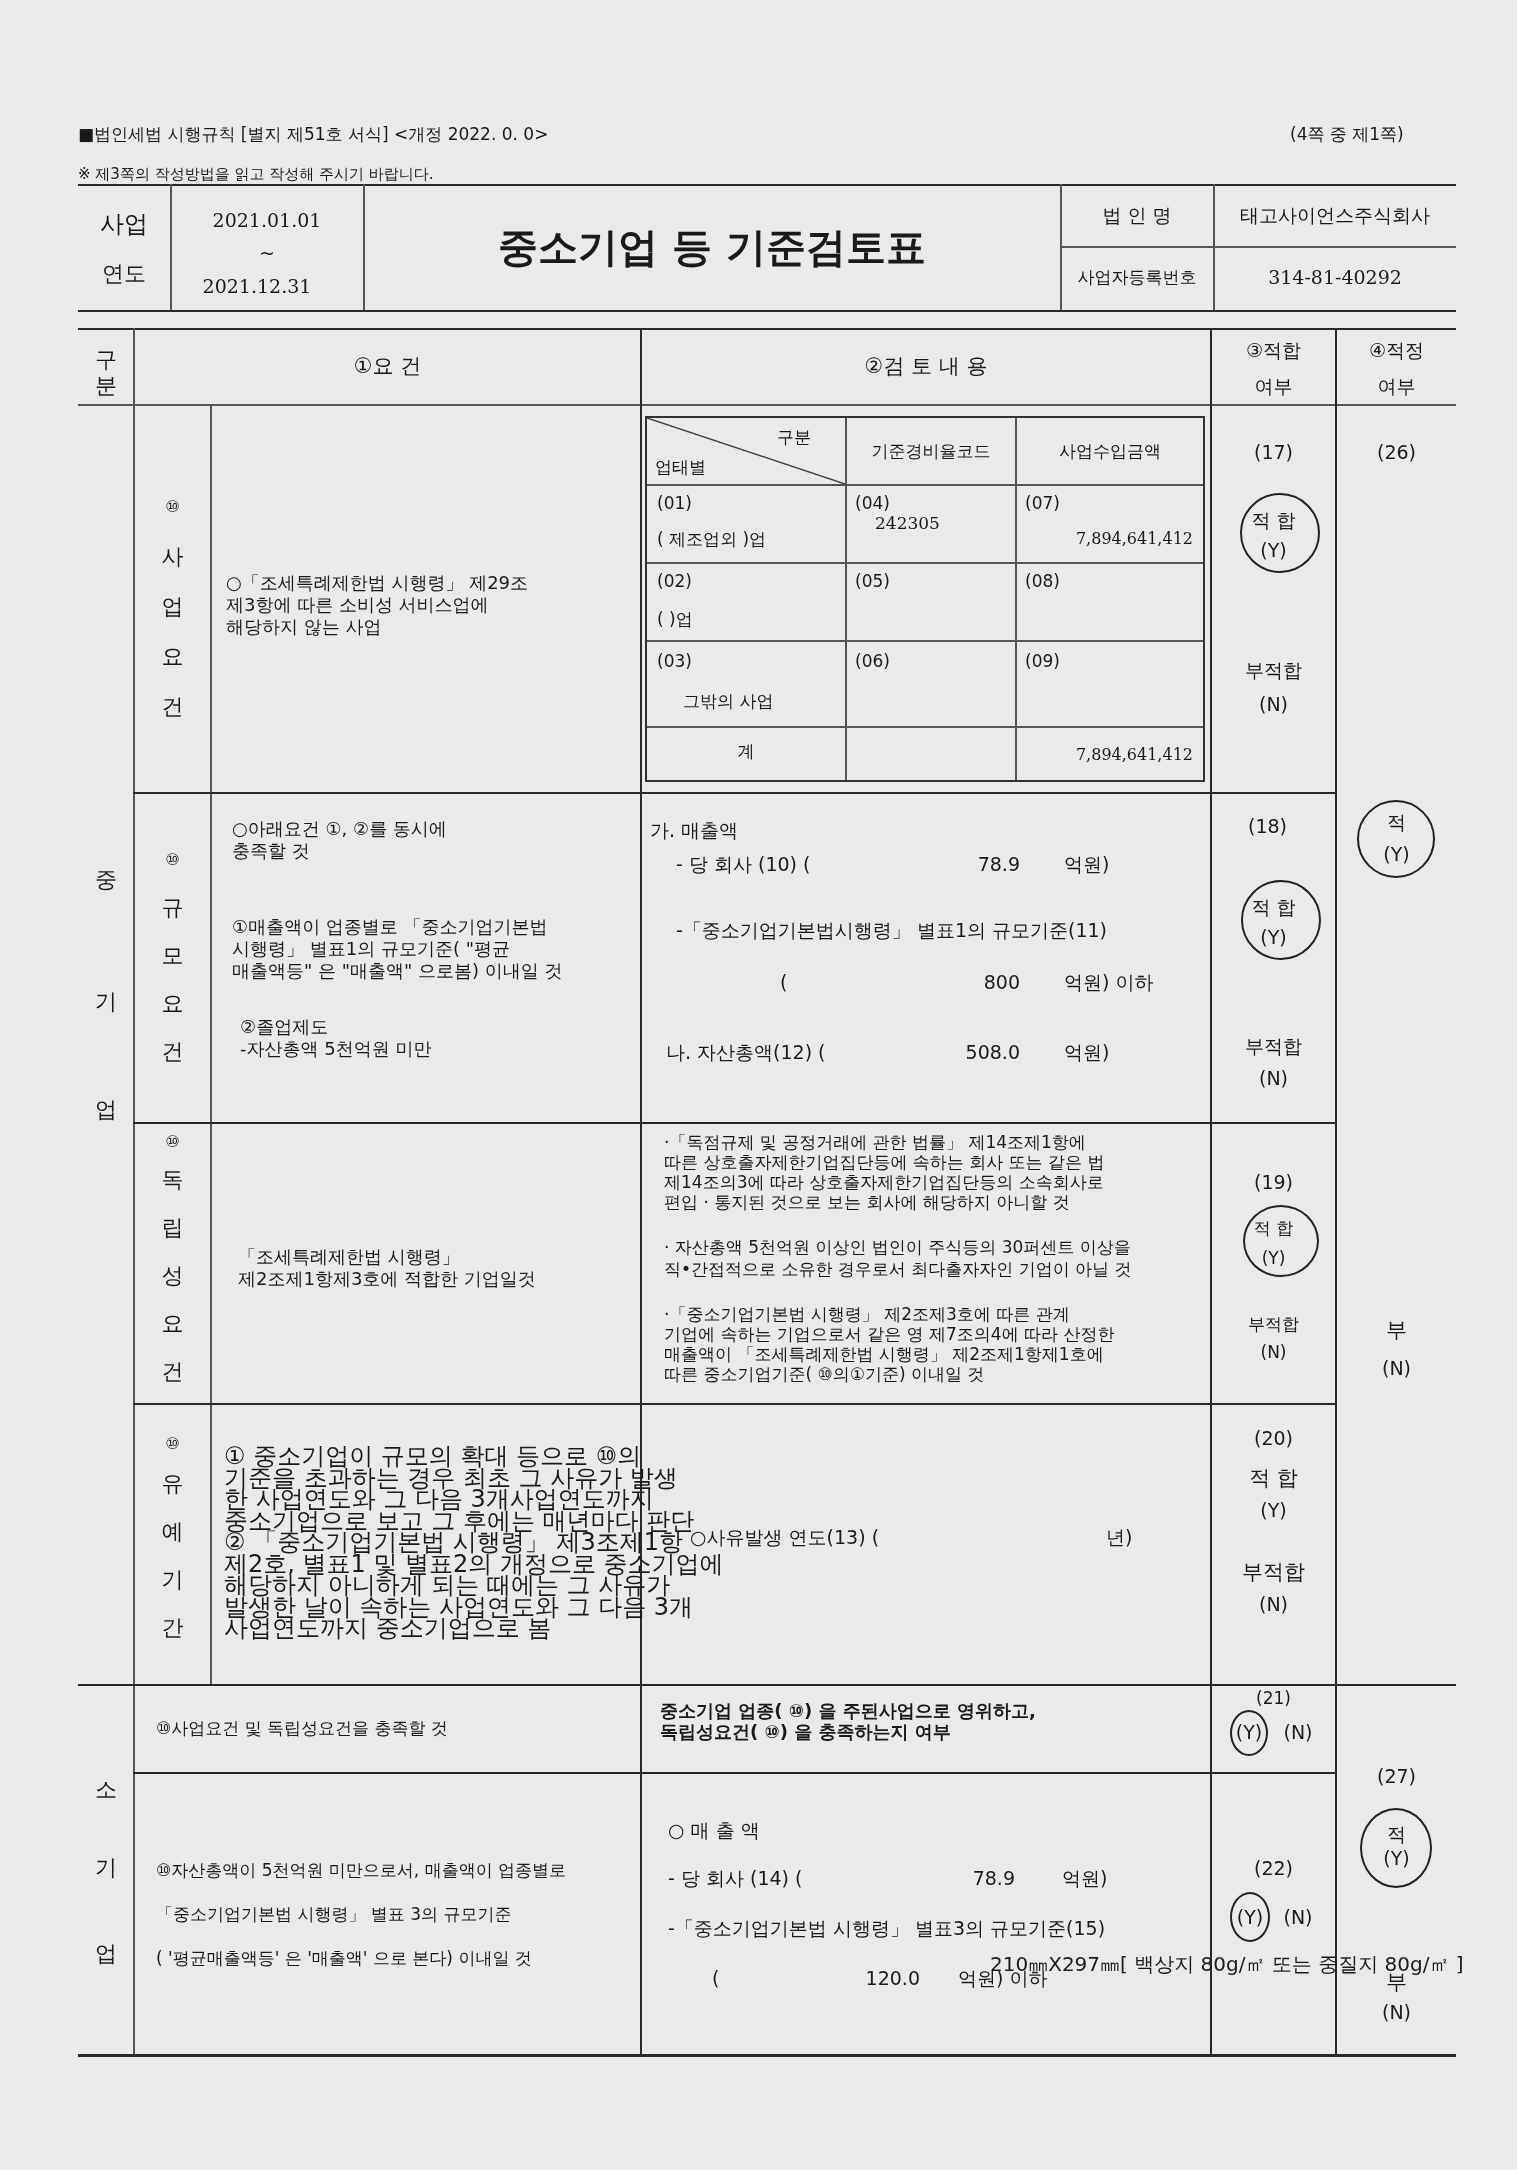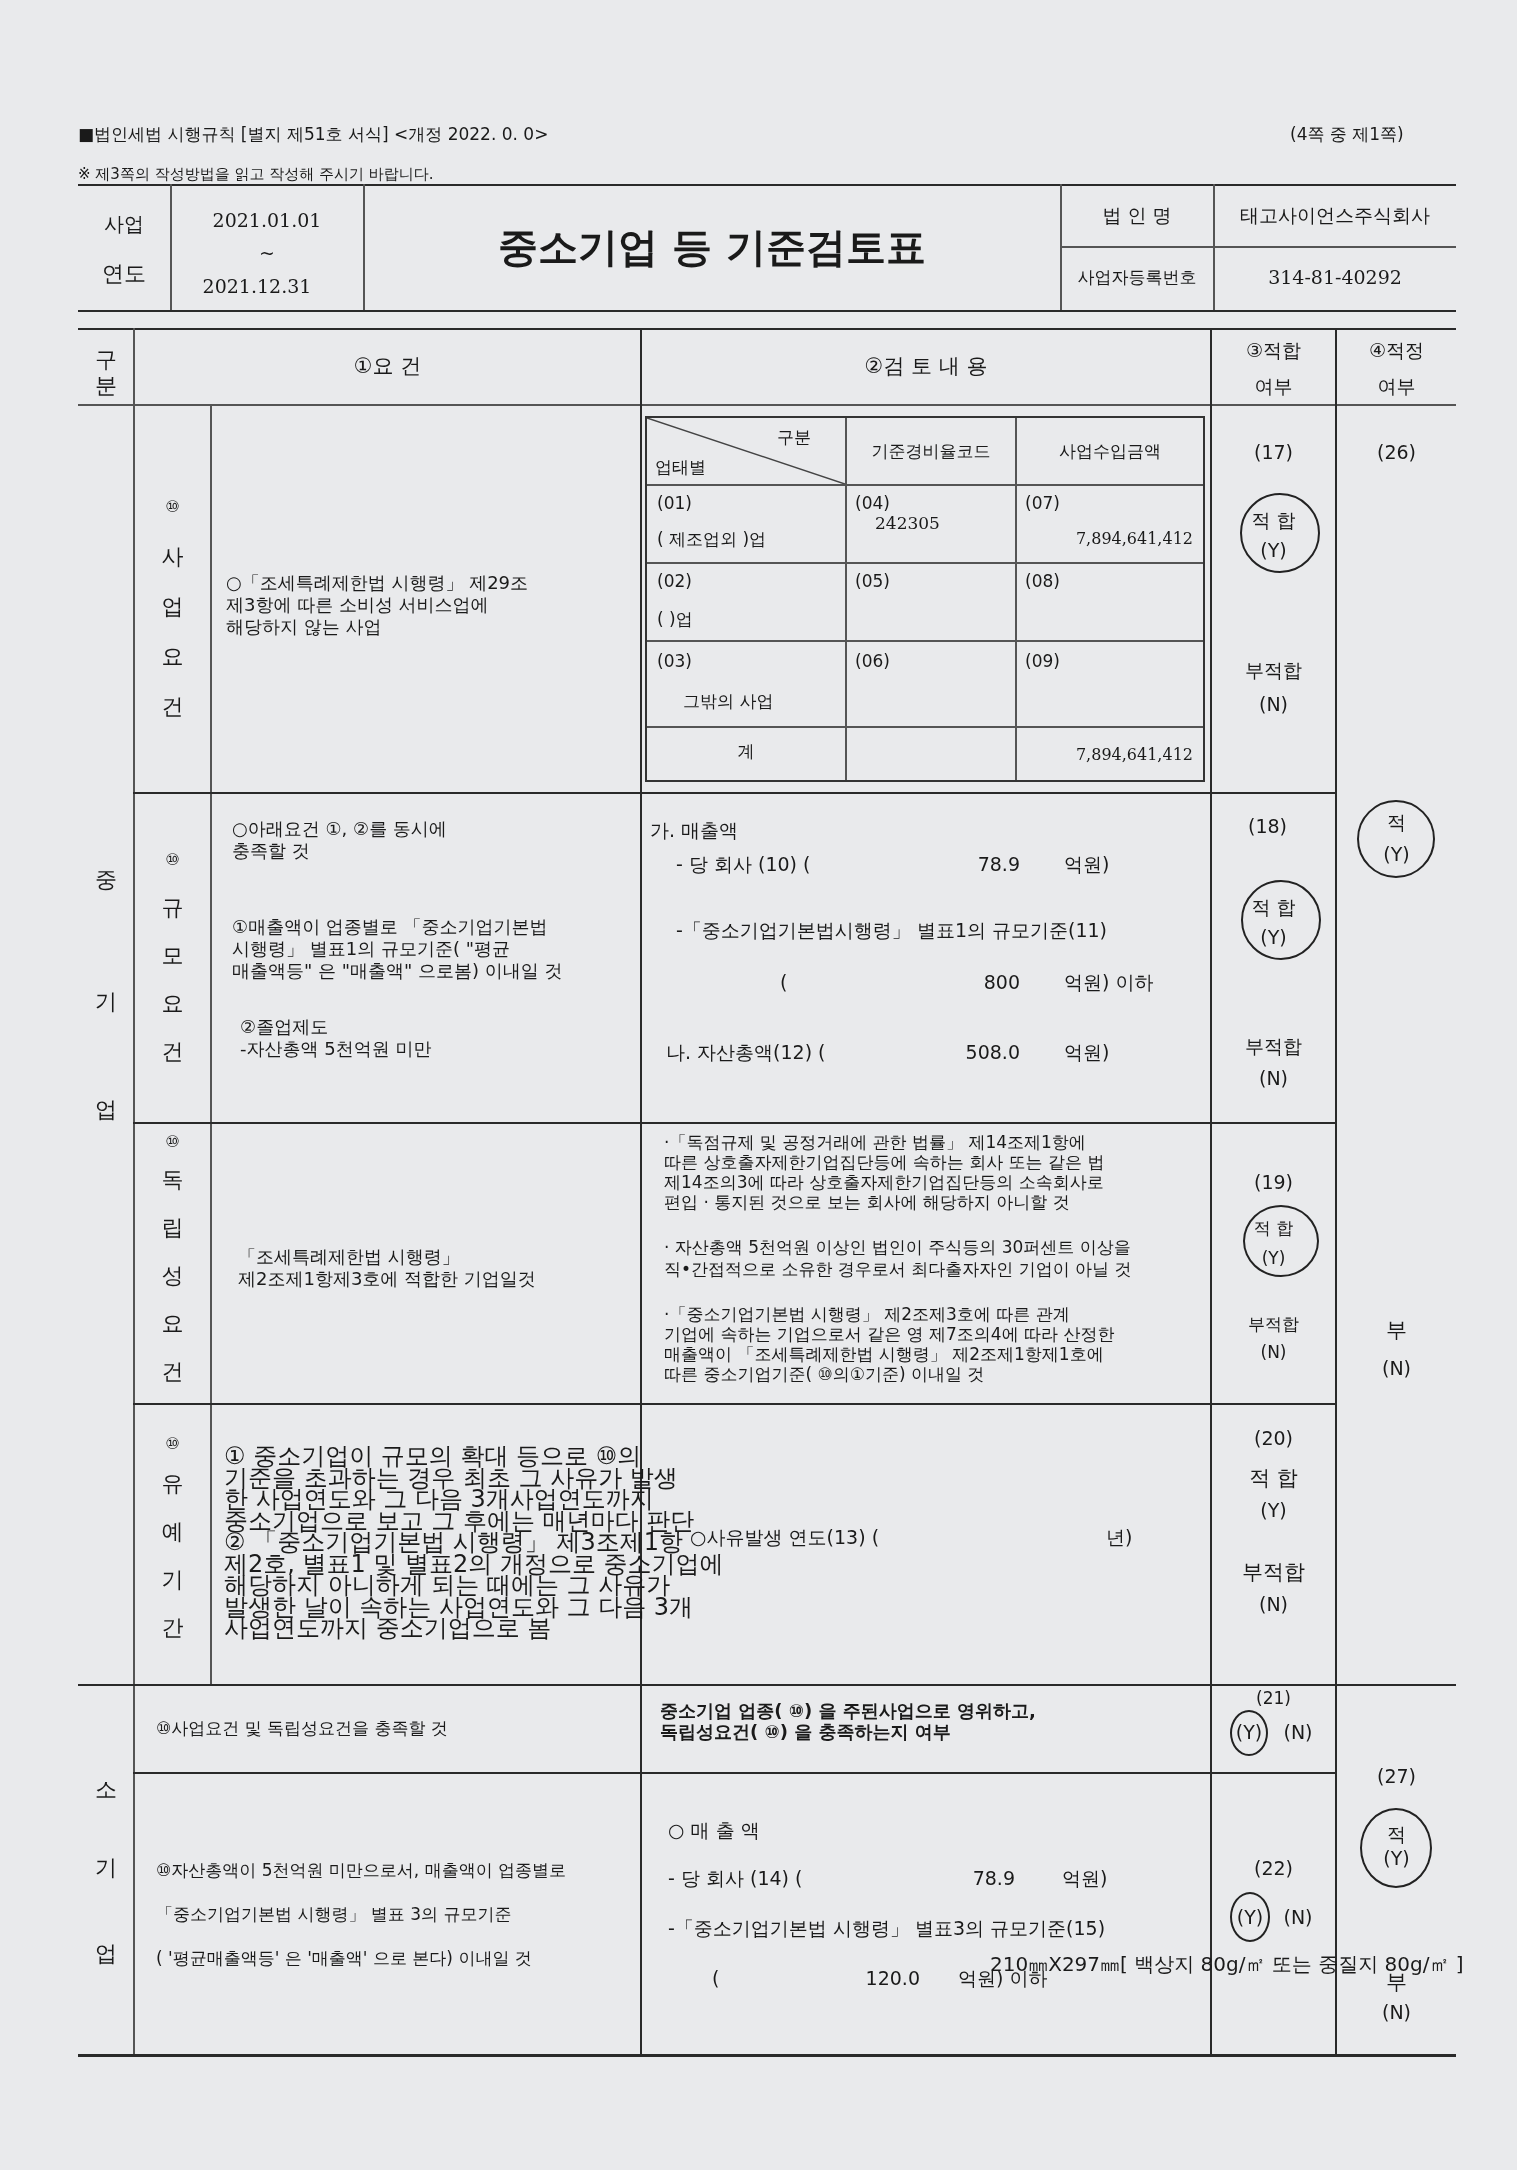--- a/index.html
+++ b/index.html
@@ -26,21 +26,21 @@
 <div class="abs txt" style="left:78px;top:162px;font-size:15px;">※ 제3쪽의 작성방법을 읽고 작성해 주시기 바랍니다.</div>
 
 <div class="line hl" style="left:78px;top:184px;width:1378px;"></div>
 <div class="line hl" style="left:78px;top:310px;width:1378px;"></div>
 <div class="line vl thin" style="left:170px;top:184px;height:126px;"></div>
 <div class="line vl thin" style="left:363px;top:184px;height:126px;"></div>
 <div class="line vl thin" style="left:1060px;top:184px;height:126px;"></div>
 <div class="line vl thin" style="left:1213px;top:184px;height:126px;"></div>
 <div class="line thin" style="left:1060px;top:246px;width:396px;height:2px;"></div>
 
-<div class="abs txt c" style="left:78px;top:212px;width:92px;font-size:20px;">사업</div>
+<div class="abs txt c" style="left:78px;top:212px;width:92px;font-size:24px;">사업</div>
 <div class="abs txt c" style="left:78px;top:262px;width:92px;font-size:22px;">연도</div>
 <div class="abs txt c serif" style="left:172px;top:208px;width:190px;">2021.01.01</div>
 <div class="abs txt c serif" style="left:172px;top:240px;width:190px;">~</div>
 <div class="abs txt c serif" style="left:172px;top:274px;width:170px;">2021.12.31</div>
 <div class="abs c" style="left:365px;top:222px;width:694px;font-size:40px;font-weight:bold;line-height:50px;">중소기업 등 기준검토표</div>
 <div class="abs txt c serif" style="left:1062px;top:203px;width:150px;">법 인 명</div>
 <div class="abs txt c serif" style="left:1215px;top:203px;width:240px;">태고사이언스주식회사</div>
 <div class="abs txt c" style="left:1062px;top:265px;width:150px;font-size:17px;">사업자등록번호</div>
 <div class="abs txt c serif" style="left:1215px;top:265px;width:240px;">314-81-40292</div>
 

